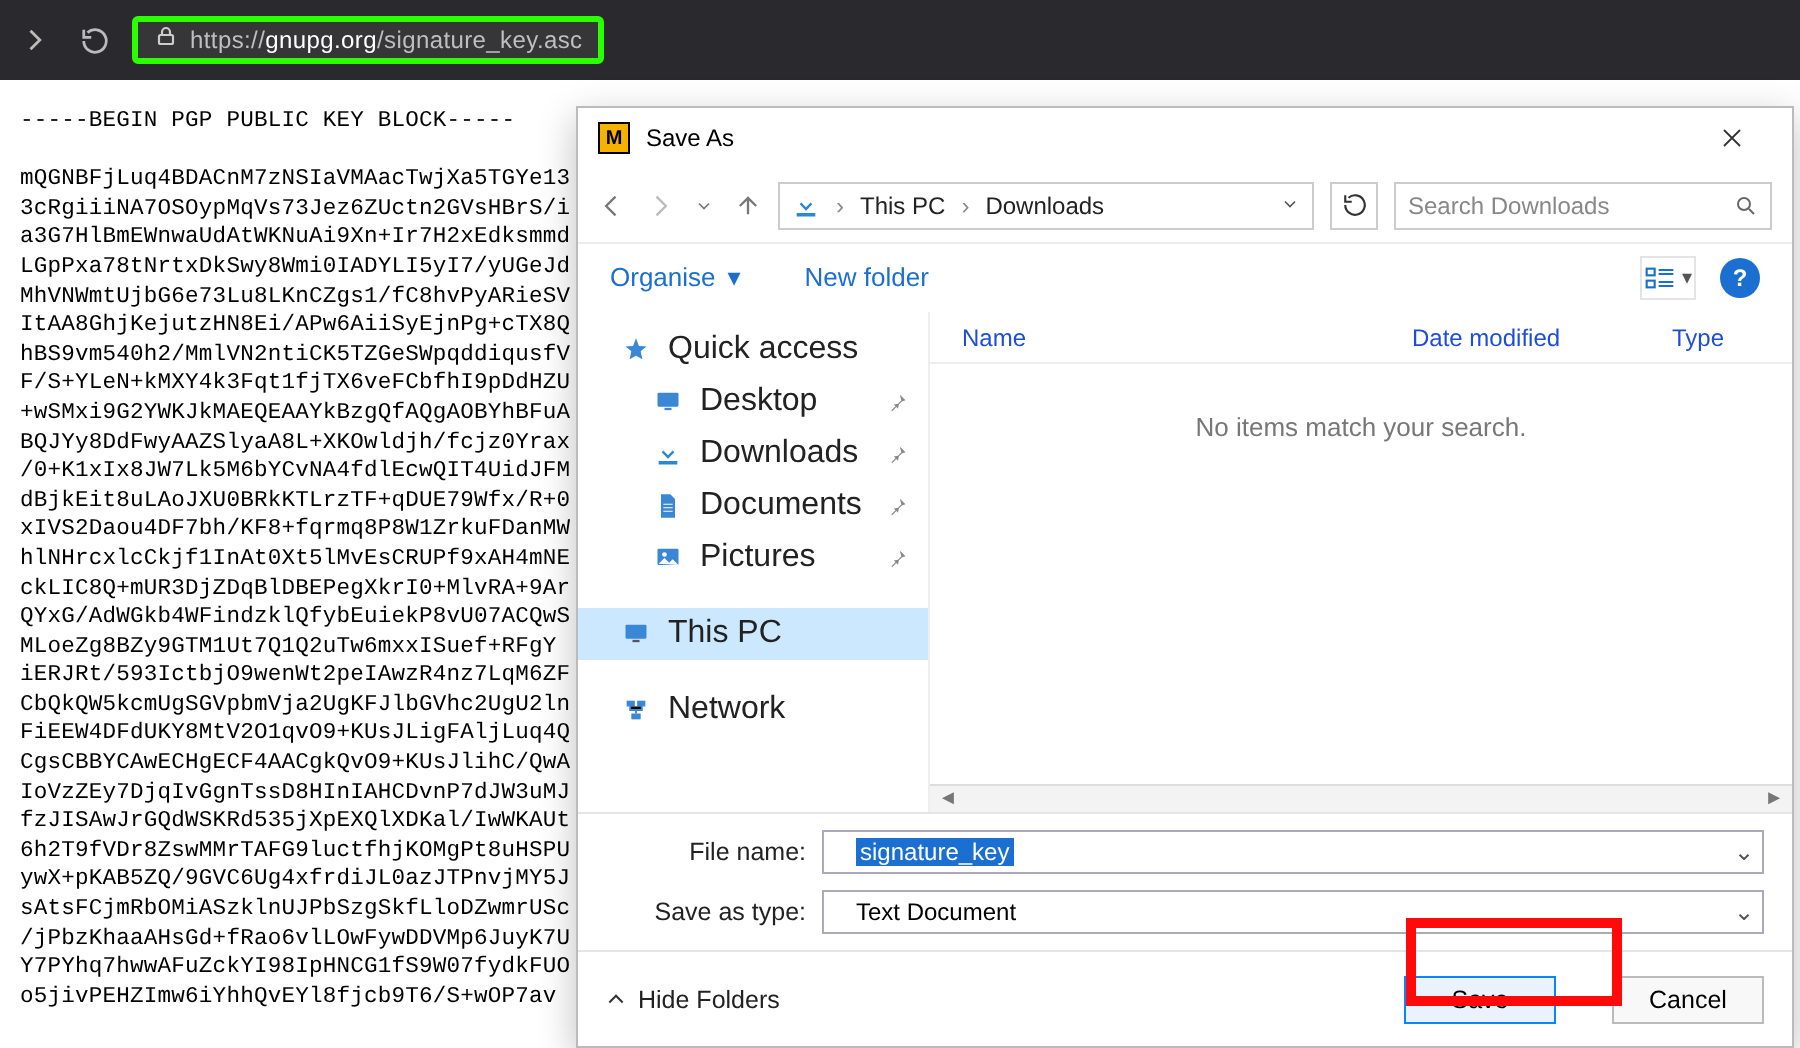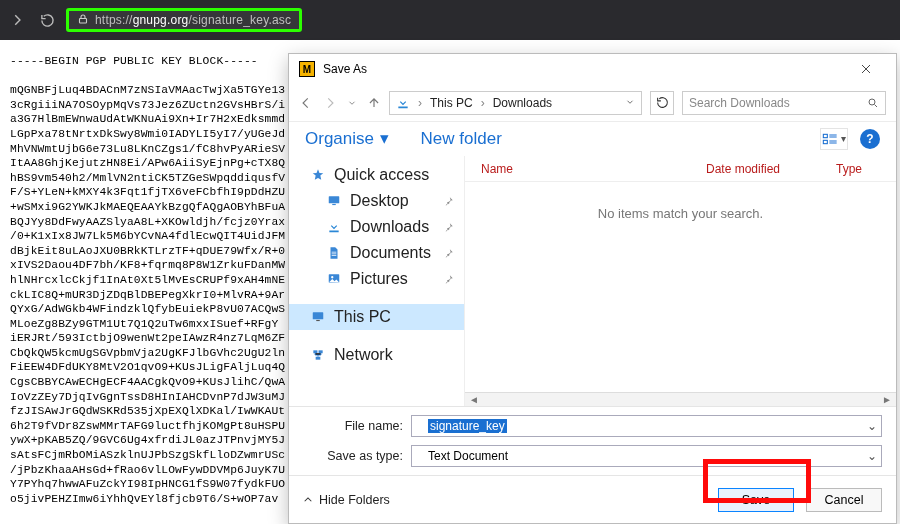--- a/index.html
+++ b/index.html
@@ -24,57 +24,57 @@
   .app-icon { width: 16px; height: 16px; background: #f5b300; border: 1.5px solid #000; display: flex; align-items: center; justify-content: center; font-weight: 700; font-size: 10px; color: #000; }
   .dlg-title-text { font-size: 12px; color: #000; }
   .close-x { width: 40px; height: 28px; display: flex; align-items: center; justify-content: center; color: #333; }
 
   .dlg-path { height: 38px; display: flex; align-items: center; padding: 0 10px; gap: 8px; border-bottom: 1px solid #ececec; }
   .path-nav { display: flex; align-items: center; gap: 10px; color: #444; }
   .path-box { flex: 1; height: 24px; background: #fff; border: 1px solid #ccc; display: flex; align-items: center; padding: 0 6px; gap: 8px; font-size: 12px; color: #222; }
   .path-seg { display: flex; align-items: center; gap: 6px; }
   .chev { color: #888; }
   .refresh-box { width: 24px; height: 24px; border: 1px solid #ccc; display: flex; align-items: center; justify-content: center; color: #333; }
-  .search-box { width: 204px; height: 24px; border: 1px solid #ccc; display: flex; align-items: center; padding: 0 6px; justify-content: space-between; font-size: 12px; color: #888; }
+  .search-box { width: 189px; height: 24px; border: 1px solid #ccc; display: flex; align-items: center; padding: 0 6px; justify-content: space-between; font-size: 12px; color: #888; }
 
   .dlg-toolbar { height: 34px; display: flex; align-items: center; padding: 0 16px; gap: 32px; border-bottom: 1px solid transparent; }
-  .tb-link { color: #1a6fd1; font-size: 17px; display: flex; align-items: center; gap: 6px; }
+  .tb-link { color: #1a6fd1; font-size: 13px; display: flex; align-items: center; gap: 6px; }
   .tb-drop { color: #1a6fd1; }
   .tb-right { margin-left: auto; display: flex; gap: 12px; align-items: center; }
   .view-btn { width: 28px; height: 22px; border: 1px solid #e4e4e4; display: flex; align-items: center; justify-content: center; color: #1a6fd1; }
   .help-btn { width: 20px; height: 20px; border-radius: 50%; background: #1a6fd1; color: #fff; font-size: 12px; font-weight: 700; display: flex; align-items: center; justify-content: center; }
 
   .dlg-body { flex: 1; display: flex; min-height: 0; }
   .nav-pane { width: 176px; border-right: 1px solid #eee; padding-top: 6px; }
   .nav-item { height: 26px; display: flex; align-items: center; gap: 9px; padding: 0 10px 0 22px; color: #222; }
   .nav-item.sub { padding-left: 38px; }
   .nav-item.selected { background: #cce8ff; }
   .nav-item svg { flex: none; }
   .pin { margin-left: auto; }
   .nav-gap { height: 12px; }
 
   .list-pane { flex: 1; display: flex; flex-direction: column; }
-  .list-header { height: 26px; display: flex; align-items: center; font-size: 12px; color: #b91c1c; border-bottom: 1px solid #eee; background: #fff; }
+  .list-header { height: 26px; display: flex; align-items: center; font-size: 12px; color: #1d4ed8; border-bottom: 1px solid #eee; background: #fff; }
   .lh-name { flex: 1; padding-left: 16px; }
   .lh-date { width: 130px; }
   .lh-type { width: 60px; }
   .list-body { flex: 1; display: flex; align-items: flex-start; justify-content: center; padding-top: 24px; color: #777; font-size: 13px; }
   .scroll-track { height: 14px; background: #f3f3f3; border-top: 1px solid #ddd; display: flex; align-items: center; justify-content: space-between; padding: 0 4px; position: relative;}
   .scroll-arrow { color: #777; font-size: 10px;}
   
   .form-area { border-top: 1px solid #e5e5e5; padding: 8px 14px 0; }
   .form-row { display: flex; align-items: center; margin-bottom: 8px; }
   .form-label { width: 108px; text-align: right; padding-right: 8px; font-size: 12.5px; color: #222; }
   .form-input { flex: 1; height: 22px; border: 1px solid #aab; font-size: 12px; padding: 0 16px; display: flex; align-items: center; background: #fff; position: relative; }
   .form-input .sel { background: #1a6fd1; color: #fff; padding: 0 2px; }
   .form-input .dd { position: absolute; right: 4px; color: #555; }
 
   .footer { height: 48px; display: flex; align-items: center; padding: 0 14px; border-top: 1px solid #e5e5e5; }
   .hide-folders { font-size: 12.5px; color: #222; display: flex; align-items: center; gap: 6px; }
-  .foot-btns { margin-left: auto; display: flex; gap: 12px; align-items: center; }
+  .foot-btns { margin-left: auto; display: flex; gap: 28px; align-items: center; }
   .btn { width: 76px; height: 24px; border: 1px solid #bbb; background: #f8f8f8; font-size: 12.5px; color: #000; display: flex; align-items: center; justify-content: center; }
   .btn.primary { border: 1px solid #0a84ff; background: #e9f2fd; }
   .red-box { position: absolute; border: 5px solid #ff0a0a; pointer-events: none; }
   .red-save { left: 703px; top: 459px; width: 108px; height: 44px; }
 </style>
 </head>
 <body>
 
 <div class="browser-bar">
   <div class="browser-nav">

